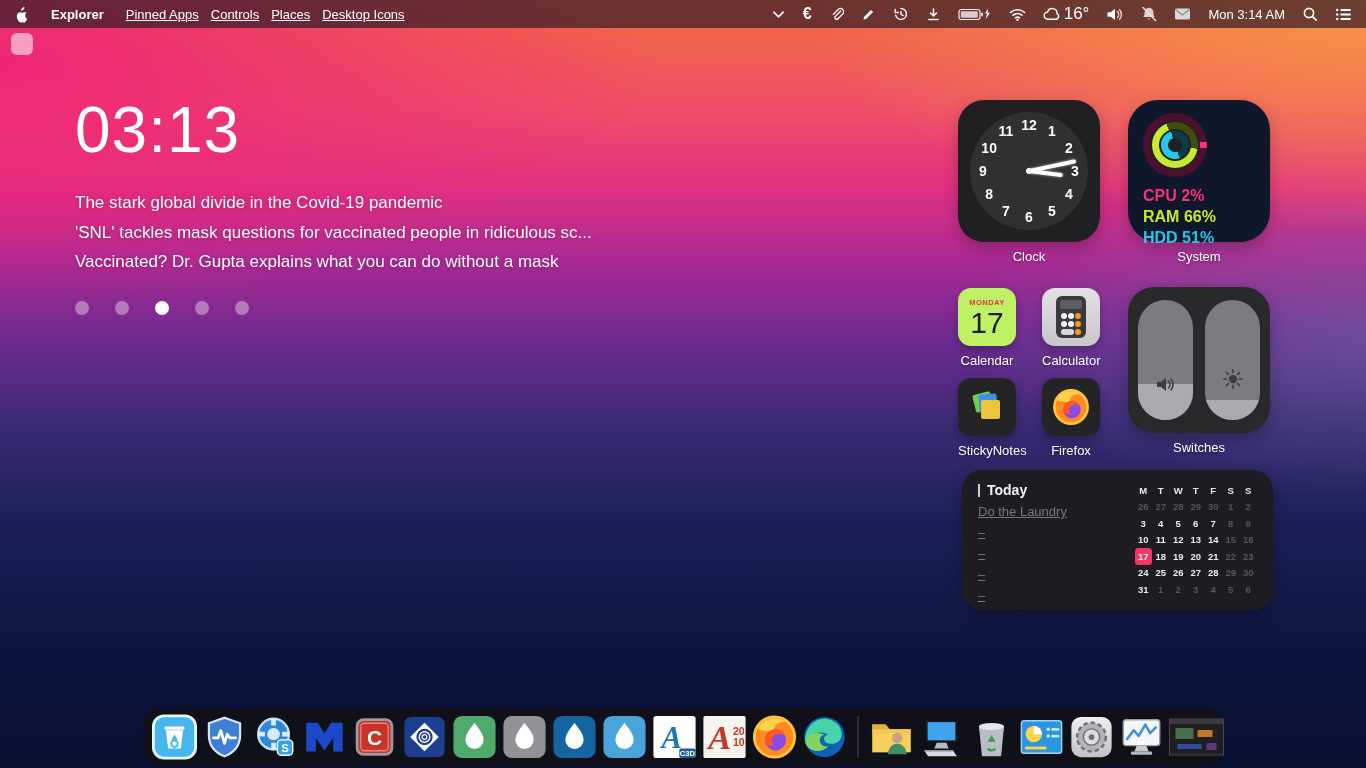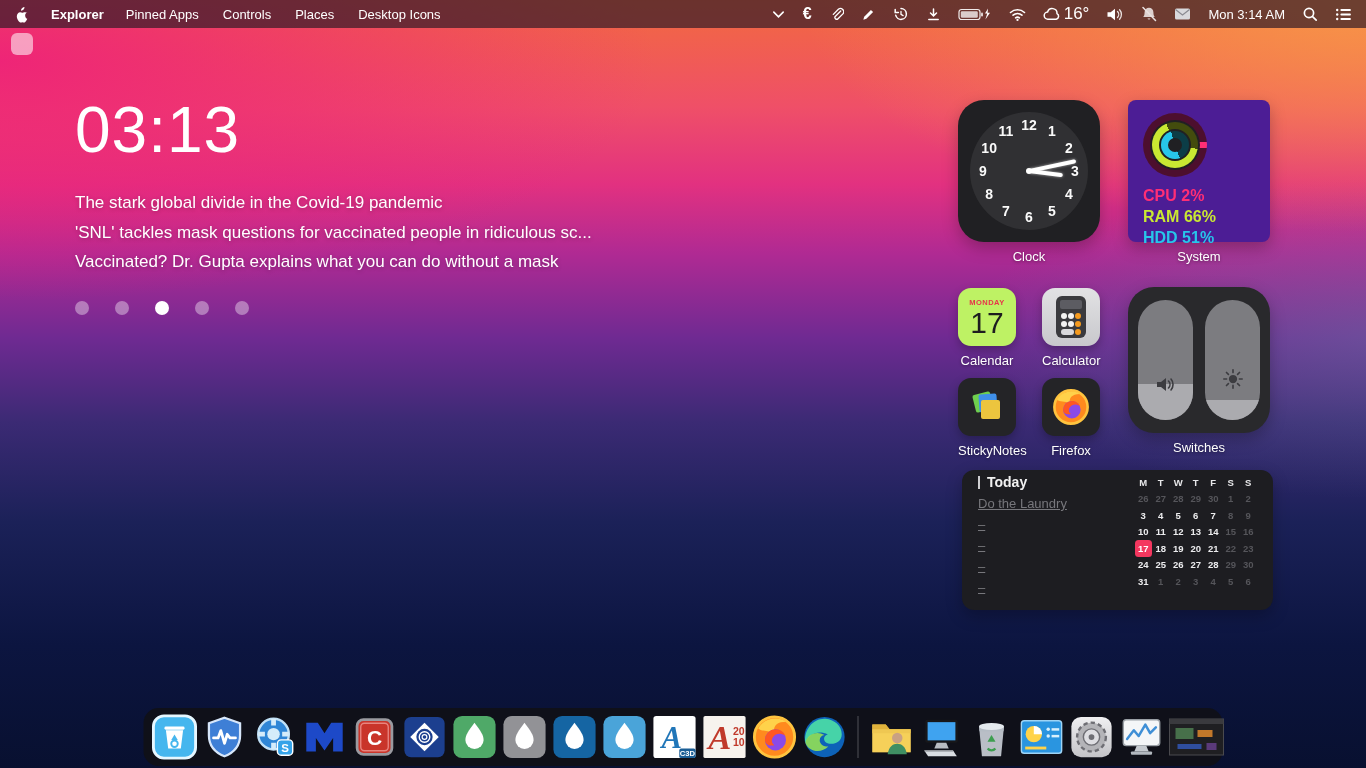--- a/index.html
+++ b/index.html
@@ -56,21 +56,21 @@
   .dial-num { position:absolute; width:18px; height:18px; font-size:14px; font-weight:bold; color:#fafafa;
     display:flex; align-items:center; justify-content:center; transform:translate(-50%,-50%); }
   .hand { position:absolute; left:calc(50% - 2px); bottom:50%; width:4px; background:#fff;
     border-radius:3px; transform-origin:50% 100%; box-shadow:0 0 3px rgba(255,255,255,.6); }
   #hour-hand { height:34px; }
   #minute-hand { height:48px; }
   #clock-cap { position:absolute; left:calc(50% - 3px); top:calc(50% - 3px); width:6px; height:6px;
     border-radius:50%; background:#fff; }
 
   
-  #system-widget .sys-box { width:142px; height:142px; background:#4c1d95; border-radius:8px;
+  #system-widget .sys-box { width:142px; height:142px; background:#0f172a; border-radius:30px;
     padding:13px 0 0 15px; box-shadow:0 6px 16px rgba(0,0,0,.25); cursor:pointer; }
   .ring { border-radius:50%; display:grid; place-items:center; }
   .r1 { width:64px; height:64px; background:conic-gradient(from 84deg,#ff2e75 0 12deg,#4d0f2e 12deg 360deg); }
   .h1 { width:50px; height:50px; background:#202023; }
   .r2 { width:46px; height:46px; background:conic-gradient(from 100deg,#c9e832 0 66%,#434c0d 66% 100%); }
   .h2 { width:32px; height:32px; background:#202023; }
   .r3 { width:28px; height:28px; background:conic-gradient(from 160deg,#27c6ea 0 51%,#0c3d47 51% 100%); }
   .h3 { width:14px; height:14px; background:#202023; }
   #sys-stats { margin-top:8px; }
   #sys-stats .stat { font-size:16px; font-weight:bold; line-height:21px; }
@@ -85,22 +85,22 @@
   #stickynotes-icon .small-icon, #firefox-icon .small-icon { background:#242427; }
 
   
   #switches-widget .sw-box { width:142px; height:146px; background:#29292c; border-radius:26px;
     display:flex; gap:12px; align-items:center; justify-content:center; box-shadow:0 6px 16px rgba(0,0,0,.25); }
   .pill { width:55px; height:120px; border-radius:28px; background:#7c7c80; position:relative; overflow:hidden; cursor:pointer; }
   .pill .fill { position:absolute; left:0; right:0; bottom:0; background:#ababaf; }
   .pill .picon { position:absolute; left:50%; transform:translateX(-50%); }
 
   
-  #agenda-widget .ag-box { width:311px; height:140px; background:#1d1d21; border-radius:12px;
-    padding:4px 16px; display:flex; box-shadow:0 6px 16px rgba(0,0,0,.25); cursor:pointer; }
+  #agenda-widget .ag-box { width:311px; height:140px; background:#1d1d21; border-radius:20px;
+    padding:12px 16px; display:flex; box-shadow:0 6px 16px rgba(0,0,0,.25); cursor:pointer; }
   #ag-left { width:150px; }
   #ag-title-row { display:flex; align-items:center; gap:7px; }
   #ag-bar { width:2px; height:13px; background:#cfcfd2; }
   #ag-title { font-size:14px; font-weight:bold; color:#f2f2f2; }
   #ag-events .ev { font-size:13px; color:#77777c; line-height:15px; margin-top:6px;text-decoration:underline; }
   #mini-cal { margin-left:auto; display:grid; grid-template-columns:repeat(7,17.5px); grid-auto-rows:16.5px; }
   #mini-cal span { font-size:9.5px; font-weight:bold; display:flex; align-items:center; justify-content:center; }
   #mini-cal .hd { color:#e8e8ea; }
   #mini-cal .n { color:#ececee; }
   #mini-cal .dim { color:#55555a; }
@@ -120,21 +120,21 @@
 <body>
 
 <header id="menubar">
   <div class="left">
     <span class="apple">
       <svg width="15" height="17" viewBox="0 0 16 18">
         <path fill="#fff" d="M11.1 1c.15 1.05-.3 2.05-.95 2.75-.65.72-1.7 1.27-2.6 1.17-.15-1 .35-2 .98-2.63C9.18 1.6 10.28 1.07 11.1 1zM13.9 6.6c-1.3.8-2.05 2-1.98 3.6.08 1.7 1 2.85 2.25 3.45-.5 1.45-1.6 3.25-2.8 3.75-.8.33-1.33-.2-2.35-.2-1.03 0-1.6.53-2.42.22C4.85 16.8 3 13.55 3 10.95 3 8.4 4.7 6.6 6.6 6.6c.85 0 1.62.48 2.28.48.63 0 1.6-.55 2.85-.55.55 0 1.5.17 2.17.9z"></path>
       </svg>
     </span>
     <span class="menu-item active">Explorer</span>
-    <nav id="menu-items" style="display:flex;gap:24px;">
+    <nav id="menu-items" style="display:flex;gap:12px;text-decoration:underline;">
         <span class="menu-item">Pinned Apps</span>
         <span class="menu-item">Controls</span>
         <span class="menu-item">Places</span>
         <span class="menu-item">Desktop Icons</span>
       </nav>
   </div>
   <div class="right">
     <span class="sicon">
       <svg width="15" height="15" viewBox="0 0 16 16">
           <path d="M3 5.5l5 5 5-5" stroke="#fff" stroke-width="1.7" fill="none" stroke-linecap="round"></path>

